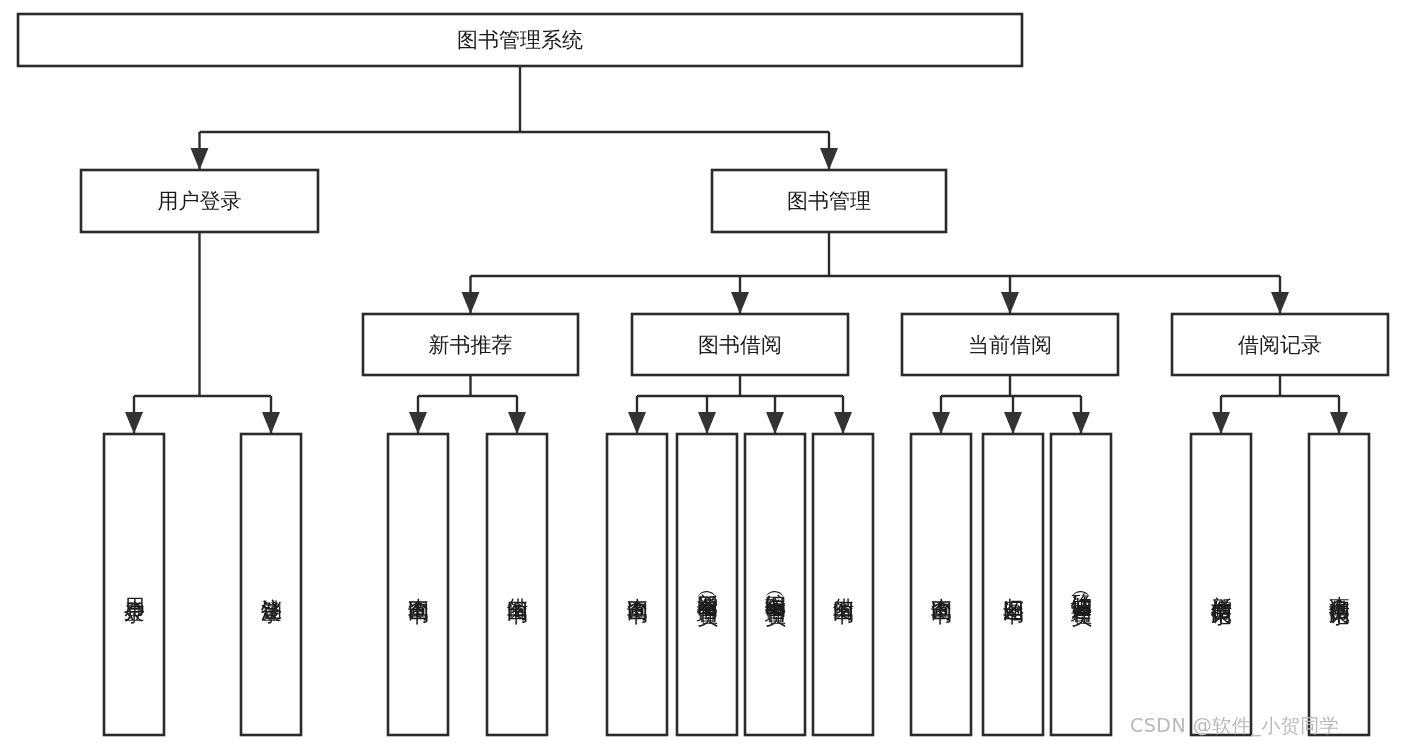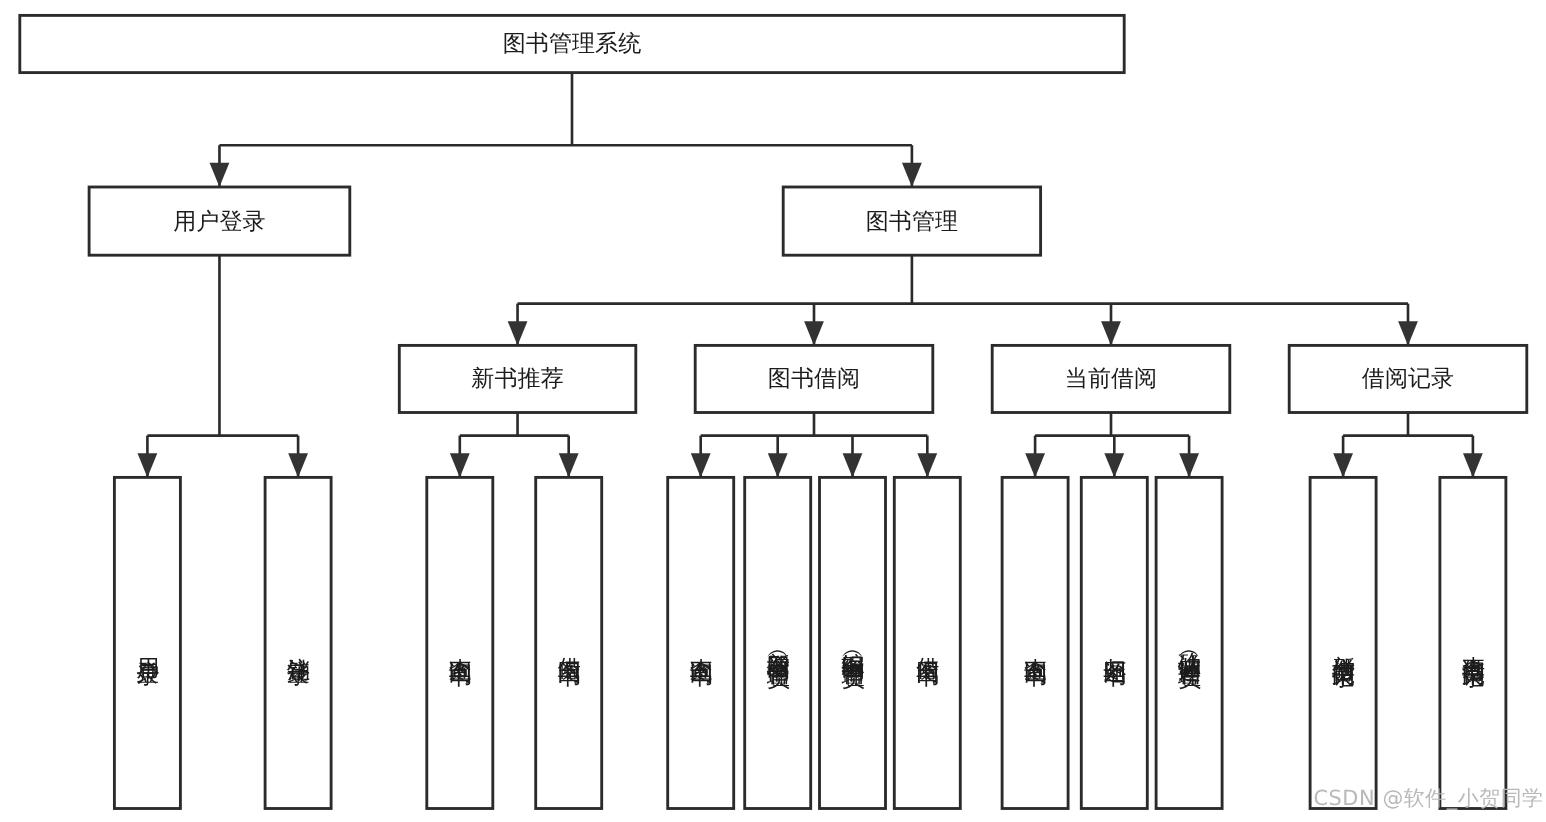--- a/index.html
+++ b/index.html
@@ -200,14 +200,14 @@
       <div class="leaf-label-wrap" style="left: 1051px; top: 434px; width: 60px; height: 301px;">
         <span class="leaf-label-v">确认归还（管理员）</span>
       </div>
       <div class="leaf-label-wrap" style="left: 1191px; top: 434px; width: 60px; height: 301px;">
         <span class="leaf-label-v">新增借阅记录</span>
       </div>
       <div class="leaf-label-wrap" style="left: 1309px; top: 434px; width: 60px; height: 301px;">
         <span class="leaf-label-v">查询借阅记录</span>
       </div>
     </div>
-  <div class="watermark" style="left: 1194px; top: 713px;">CSDN @软件_小贺同学</div>
+  <div class="watermark" style="left: 1130px; top: 713px;">CSDN @软件_小贺同学</div>
 </div>
 
 </body></html>

